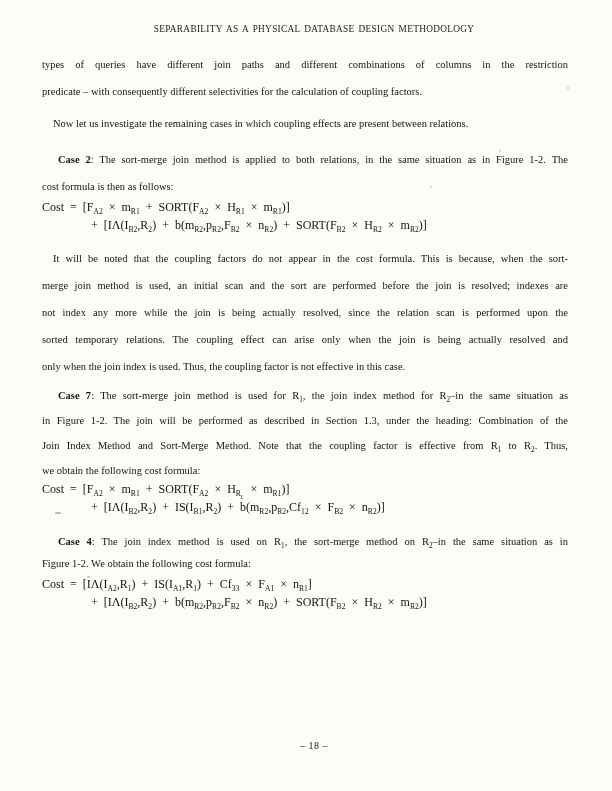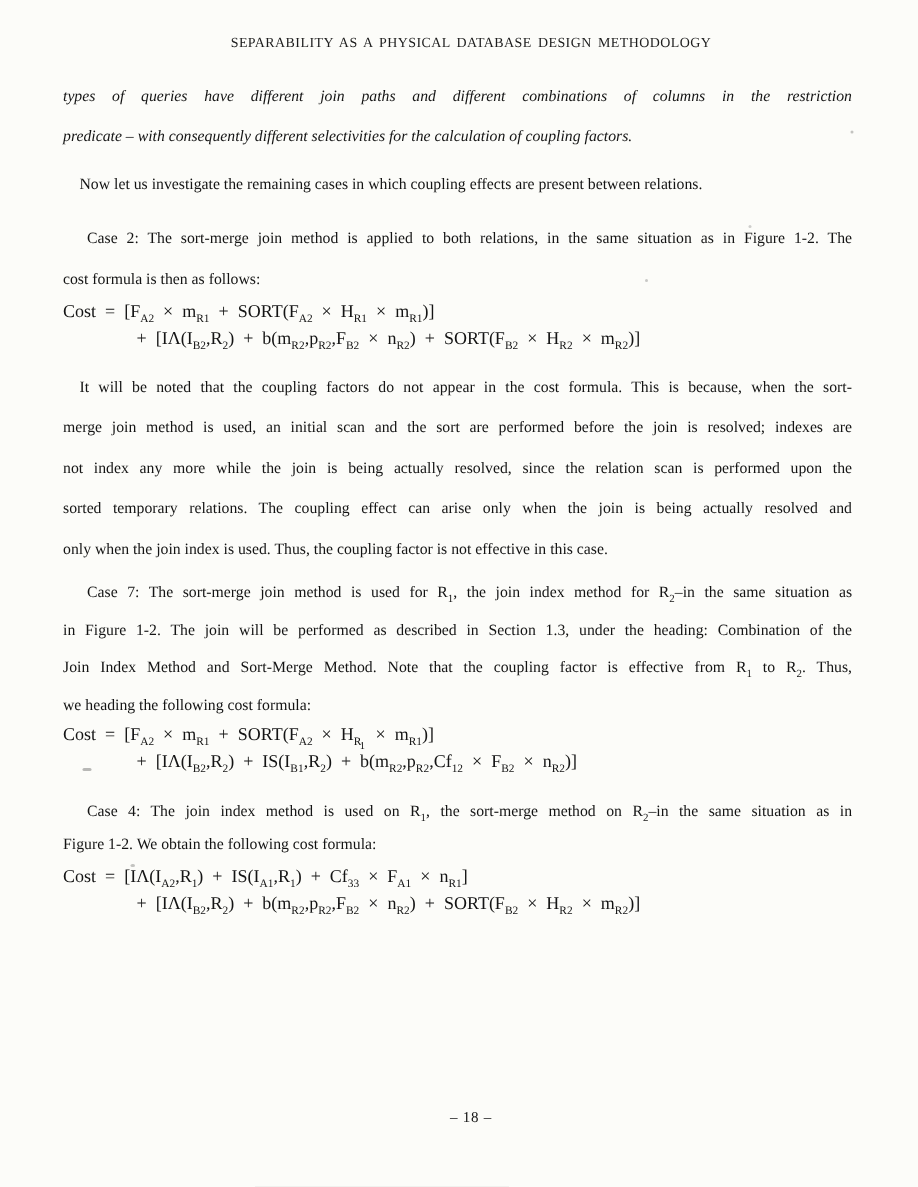--- a/index.html
+++ b/index.html
@@ -20,36 +20,36 @@
     color:#1c1c1c;
   }
   .blk{
     position:absolute;left:42px;width:526px;
     font-size:10.5px;line-height:27px;
   }
   .ln{white-space:nowrap;}
   .just{text-align:justify;text-align-last:justify;}
   .ind{text-indent:11px;}
   .ind2{text-indent:16px;}
-  .blk-p1{top:51px;font-style:italic;}
+  .blk-p1{top:51px;}
   .blk-p2{top:110px;}
   .blk-c2{top:146px;}
   .blk-f2{top:198px;}
   .blk-p3{top:245px;}
   .blk-c3{top:383px;line-height:25px;}
   .blk-f3{top:480px;}
   .blk-c4{top:531px;line-height:22px;}
   .blk-f4{top:575px;}
   .formula{font-size:12px;line-height:18px;word-spacing:3px;}
   .fl{white-space:nowrap;}
   .fl2{margin-left:49px;}
   .formula sub{font-size:7.6px;letter-spacing:0;word-spacing:0;}
   sub{font-size:7.3px;line-height:0;}
   sub.ss{font-size:7px;position:relative;top:3px;left:-1px;}
-  b{font-weight:normal;}
+  b{font-weight:bold;}
   .footer{
     position:absolute;top:738px;left:0;width:100%;
     text-align:center;font-size:10px;line-height:16px;
     letter-spacing:.5px;
   }
   .edge{
     position:absolute;right:0;top:0;width:4px;height:100%;
     background:linear-gradient(to right, rgba(0,0,0,0), rgba(0,0,0,0.10));
   }
   .speck{position:absolute;background:rgba(45,45,45,.55);border-radius:50%;}
@@ -90,21 +90,21 @@
     <div class="ln just">merge join method is used, an initial scan and the sort are performed before the join is resolved; indexes are</div>
     <div class="ln just">not index any more while the join is being actually resolved, since the relation scan is performed upon the</div>
     <div class="ln just">sorted temporary relations.  The coupling effect can arise only when the join is being actually resolved and</div>
     <div class="ln">only when the join index is used.  Thus, the coupling factor is not effective in this case.</div>
   </div>
 
   <div class="blk blk-c3">
     <div class="ln just ind2"><b>Case 7</b>: The sort-merge join method is used for R<sub>1</sub>, the join index method for R<sub>2</sub>–in the same situation as</div>
     <div class="ln just">in Figure 1-2.  The join will be performed as described in Section 1.3, under the heading:  Combination of the</div>
     <div class="ln just">Join Index Method and Sort-Merge Method.  Note that the coupling factor is effective from R<sub>1</sub> to R<sub>2</sub>.  Thus,</div>
-    <div class="ln">we heading the following cost formula:</div>
+    <div class="ln">we obtain the following cost formula:</div>
   </div>
 
   <div class="blk blk-f3 formula">
     <div class="fl">Cost = [F<sub>A2</sub> × m<sub>R1</sub> + SORT(F<sub>A2</sub> × H<sub>R</sub><sub class="ss">1</sub> × m<sub>R1</sub>)]</div>
     <div class="fl fl2">+ [IΛ(I<sub>B2</sub>,R<sub>2</sub>) + IS(I<sub>B1</sub>,R<sub>2</sub>) + b(m<sub>R2</sub>,p<sub>R2</sub>,Cf<sub>12</sub> × F<sub>B2</sub> × n<sub>R2</sub>)]</div>
   </div>
 
   <div class="blk blk-c4">
     <div class="ln just ind2"><b>Case 4</b>: The join index method is used on R<sub>1</sub>, the sort-merge method on R<sub>2</sub>–in the same situation as in</div>
     <div class="ln">Figure 1-2.  We obtain the following cost formula:</div>

